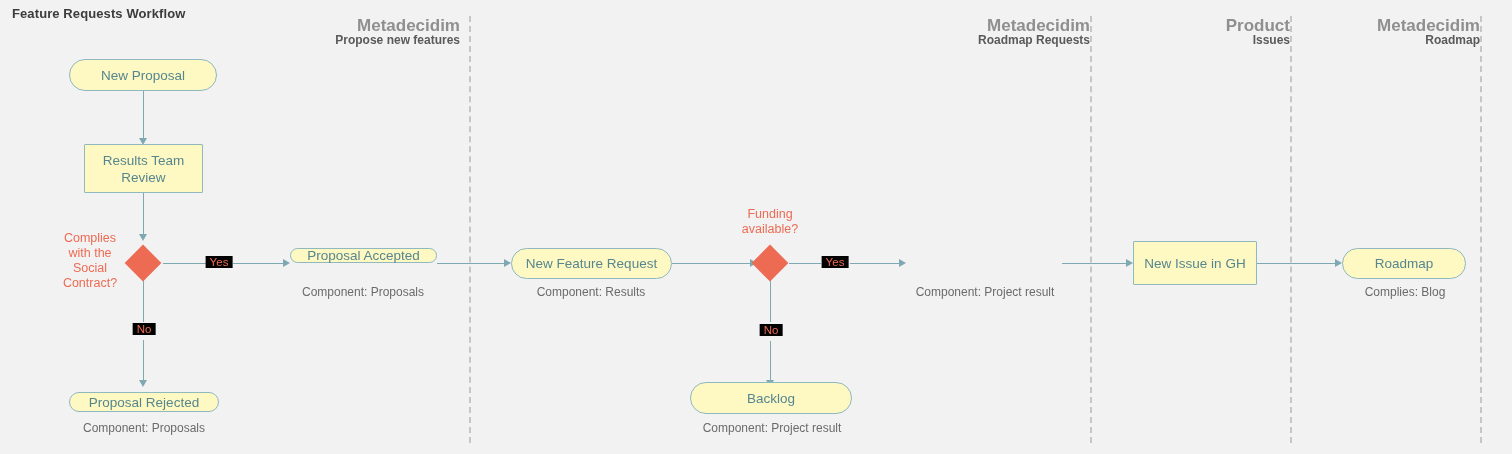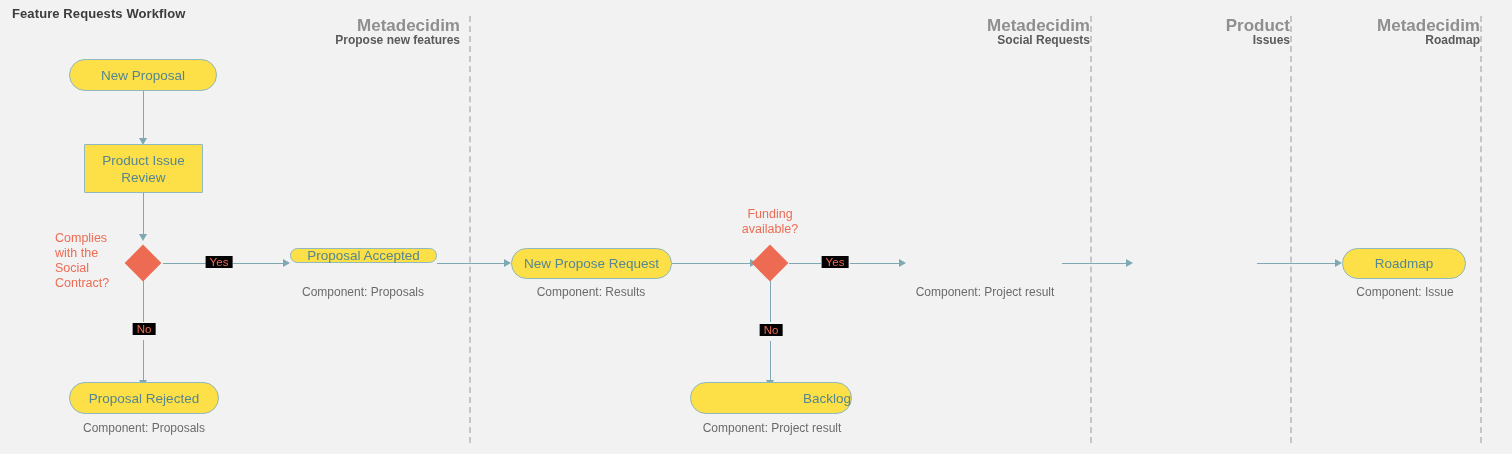--- a/index.html
+++ b/index.html
@@ -62,21 +62,21 @@
     display: block;
     font-size: 12px;
     color: #5a5a5a;
     font-weight: bold;
   }
 
   
   .node {
     position: absolute;
     box-sizing: border-box;
-    background: #fde047;
+    background: #fef9c3;
     border: 1.5px solid #8fb8bf;
     color: #56868f;
     font-size: 13.5px;
     display: flex;
     align-items: center;
     justify-content: center;
     text-align: center;
     line-height: 17px;
     white-space: pre-line;
   }
@@ -105,21 +105,21 @@
     position: absolute;
     font-size: 12.5px;
     color: #ee6b54;
     text-align: center;
     line-height: 15px;
     white-space: pre-line;
     transform: translateX(-50%);
   }
   .diamond-label.left-side {
     transform: none;
-    text-align: left;
+    text-align: center;
   }
 
   
   .conn-h {
     position: absolute;
     height: 0;
     border-top: 1.5px solid #7fa9b2;
   }
   .conn-v {
     position: absolute;
@@ -163,21 +163,21 @@
   <div class="lane-divider" style="left:1090px;"></div>
   <div class="lane-divider" style="left:1290px;"></div>
   <div class="lane-divider" style="left:1480px;"></div>
 
   <div class="lane-header" style="right:1052px;">
     <span class="lane-org">Metadecidim</span>
     <span class="lane-name">Propose new features</span>
   </div>
   <div class="lane-header" style="right:422px;">
     <span class="lane-org">Metadecidim</span>
-    <span class="lane-name">Social Requests</span>
+    <span class="lane-name">Roadmap Requests</span>
   </div>
   <div class="lane-header" style="right:222px;">
     <span class="lane-org">Product</span>
     <span class="lane-name">Issues</span>
   </div>
   <div class="lane-header" style="right:32px;">
     <span class="lane-org">Metadecidim</span>
     <span class="lane-name">Roadmap</span>
   </div>
 
@@ -217,51 +217,54 @@
   <div class="arrow-right" style="left:1126px; top:258.5px;"></div>
 
   <div class="conn-h" style="left:1257px; top:263px; width:82px;"></div>
   <div class="arrow-right" style="left:1335px; top:258.5px;"></div>
 
   <div class="node rounded" style="left:69px; top:59px; width:148px; height:32px;">
     <span>New Proposal</span>
   </div>
 
   <div class="node rect" style="left:84px; top:144px; width:119px; height:49px;">
-    <span>Product Issue
+    <span>Results Team
 Review</span>
   </div>
 
-  <div class="node rounded" style="left:69px; top:382px; width:150px; height:32px;">
+  <div class="node rounded" style="left:69px; top:392px; width:150px; height:20px;">
     <span>Proposal Rejected</span>
   </div>
   <div class="node-caption" style="left:144px; top:421px;">Component: Proposals</div>
 
   <div class="node rounded" style="left:290px; top:248px; width:147px; height:15px;">
     <span>Proposal Accepted</span>
   </div>
   <div class="node-caption" style="left:363px; top:285px;">Component: Proposals</div>
 
   <div class="node rounded" style="left:511px; top:248px; width:161px; height:31px;">
-    <span>New Propose Request</span>
+    <span>New Feature Request</span>
   </div>
   <div class="node-caption" style="left:591px; top:285px;">Component: Results</div>
 
-  <div class="node rounded" style="left:690px; top:382px; width:162px; height:32px;justify-content:flex-end;">
+  <div class="node rounded" style="left:690px; top:382px; width:162px; height:32px;">
     <span>Backlog</span>
   </div>
   <div class="node-caption" style="left:772px; top:421px;">Component: Project result</div>
 
   <div class="node-caption" style="left:985px; top:285px;">Component: Project result</div>
 
+  <div class="node rect" style="left:1133px; top:241px; width:124px; height:44px;">
+    <span>New Issue in GH</span>
+  </div>
 
   <div class="node rounded" style="left:1342px; top:248px; width:124px; height:31px;">
     <span>Roadmap</span>
   </div>
-  <div class="node-caption" style="left:1405px; top:285px;">Component: Issue</div>
+  <div class="node-caption" style="left:1405px; top:285px;">Complies: Blog</div>
 
   <div class="diamond" style="left:130px; top:250px;"></div>
   <div class="diamond-label left-side" style="left:55px; top:231px; width:70px;">Complies
 with the
 Social
 Contract?</div>
 
   <div class="diamond" style="left:757px; top:250px;"></div>
   <div class="diamond-label" style="left:770px; top:207px; width:120px;">Funding
 available?</div>

